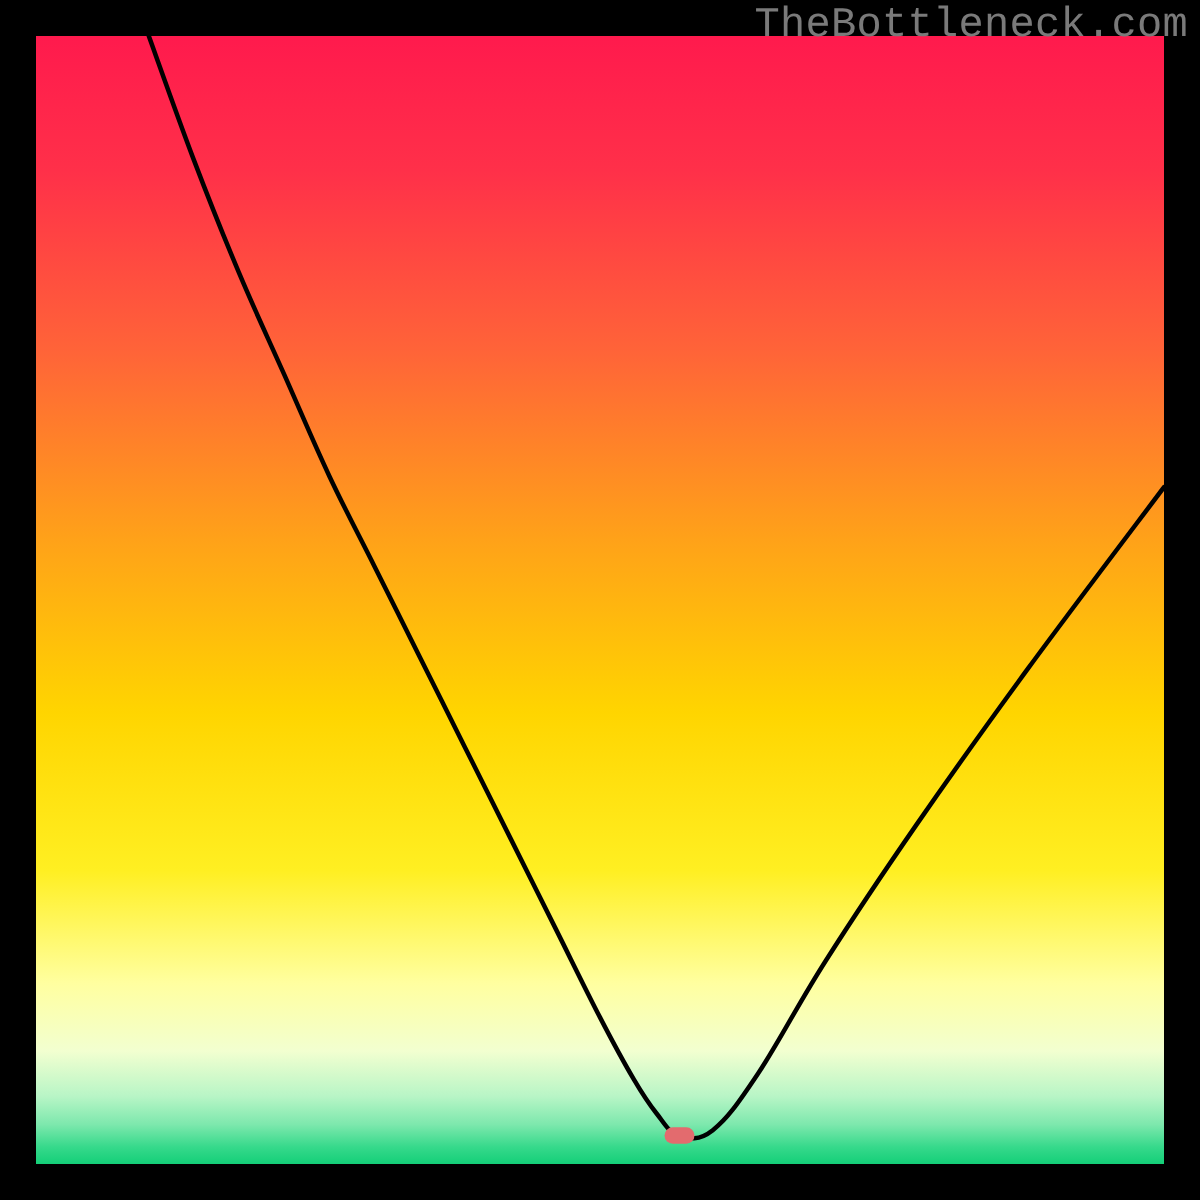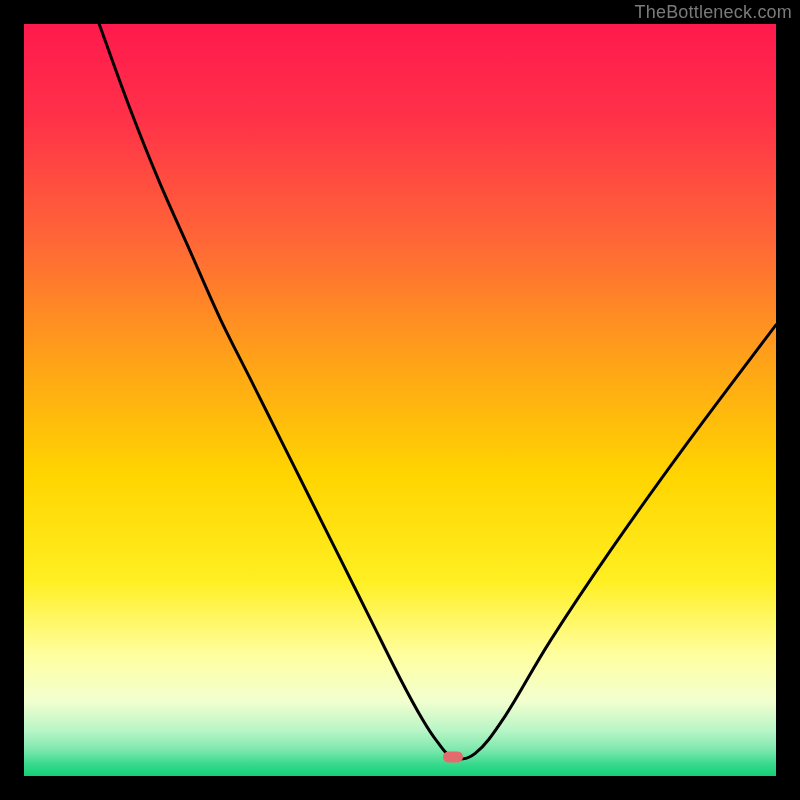--- a/index.html
+++ b/index.html
@@ -15,24 +15,25 @@
     position: relative;
     width: 800px;
     height: 800px;
     background: #000;
   }
   .watermark {
     position: absolute;
     top: 2px;
     right: 8px;
     color: #7a7a7a;
-    font-size: 18px;
+    font-size: 28px;
     font-weight: 500;
     letter-spacing: 0.2px;
     z-index: 10;
+    font-family: Liberation Mono, monospace;
   }
   .plot {
     position: absolute;
     left: 24px;
     top: 24px;
     width: 752px;
     height: 752px;
   }
   .gradient {
     position: absolute;

